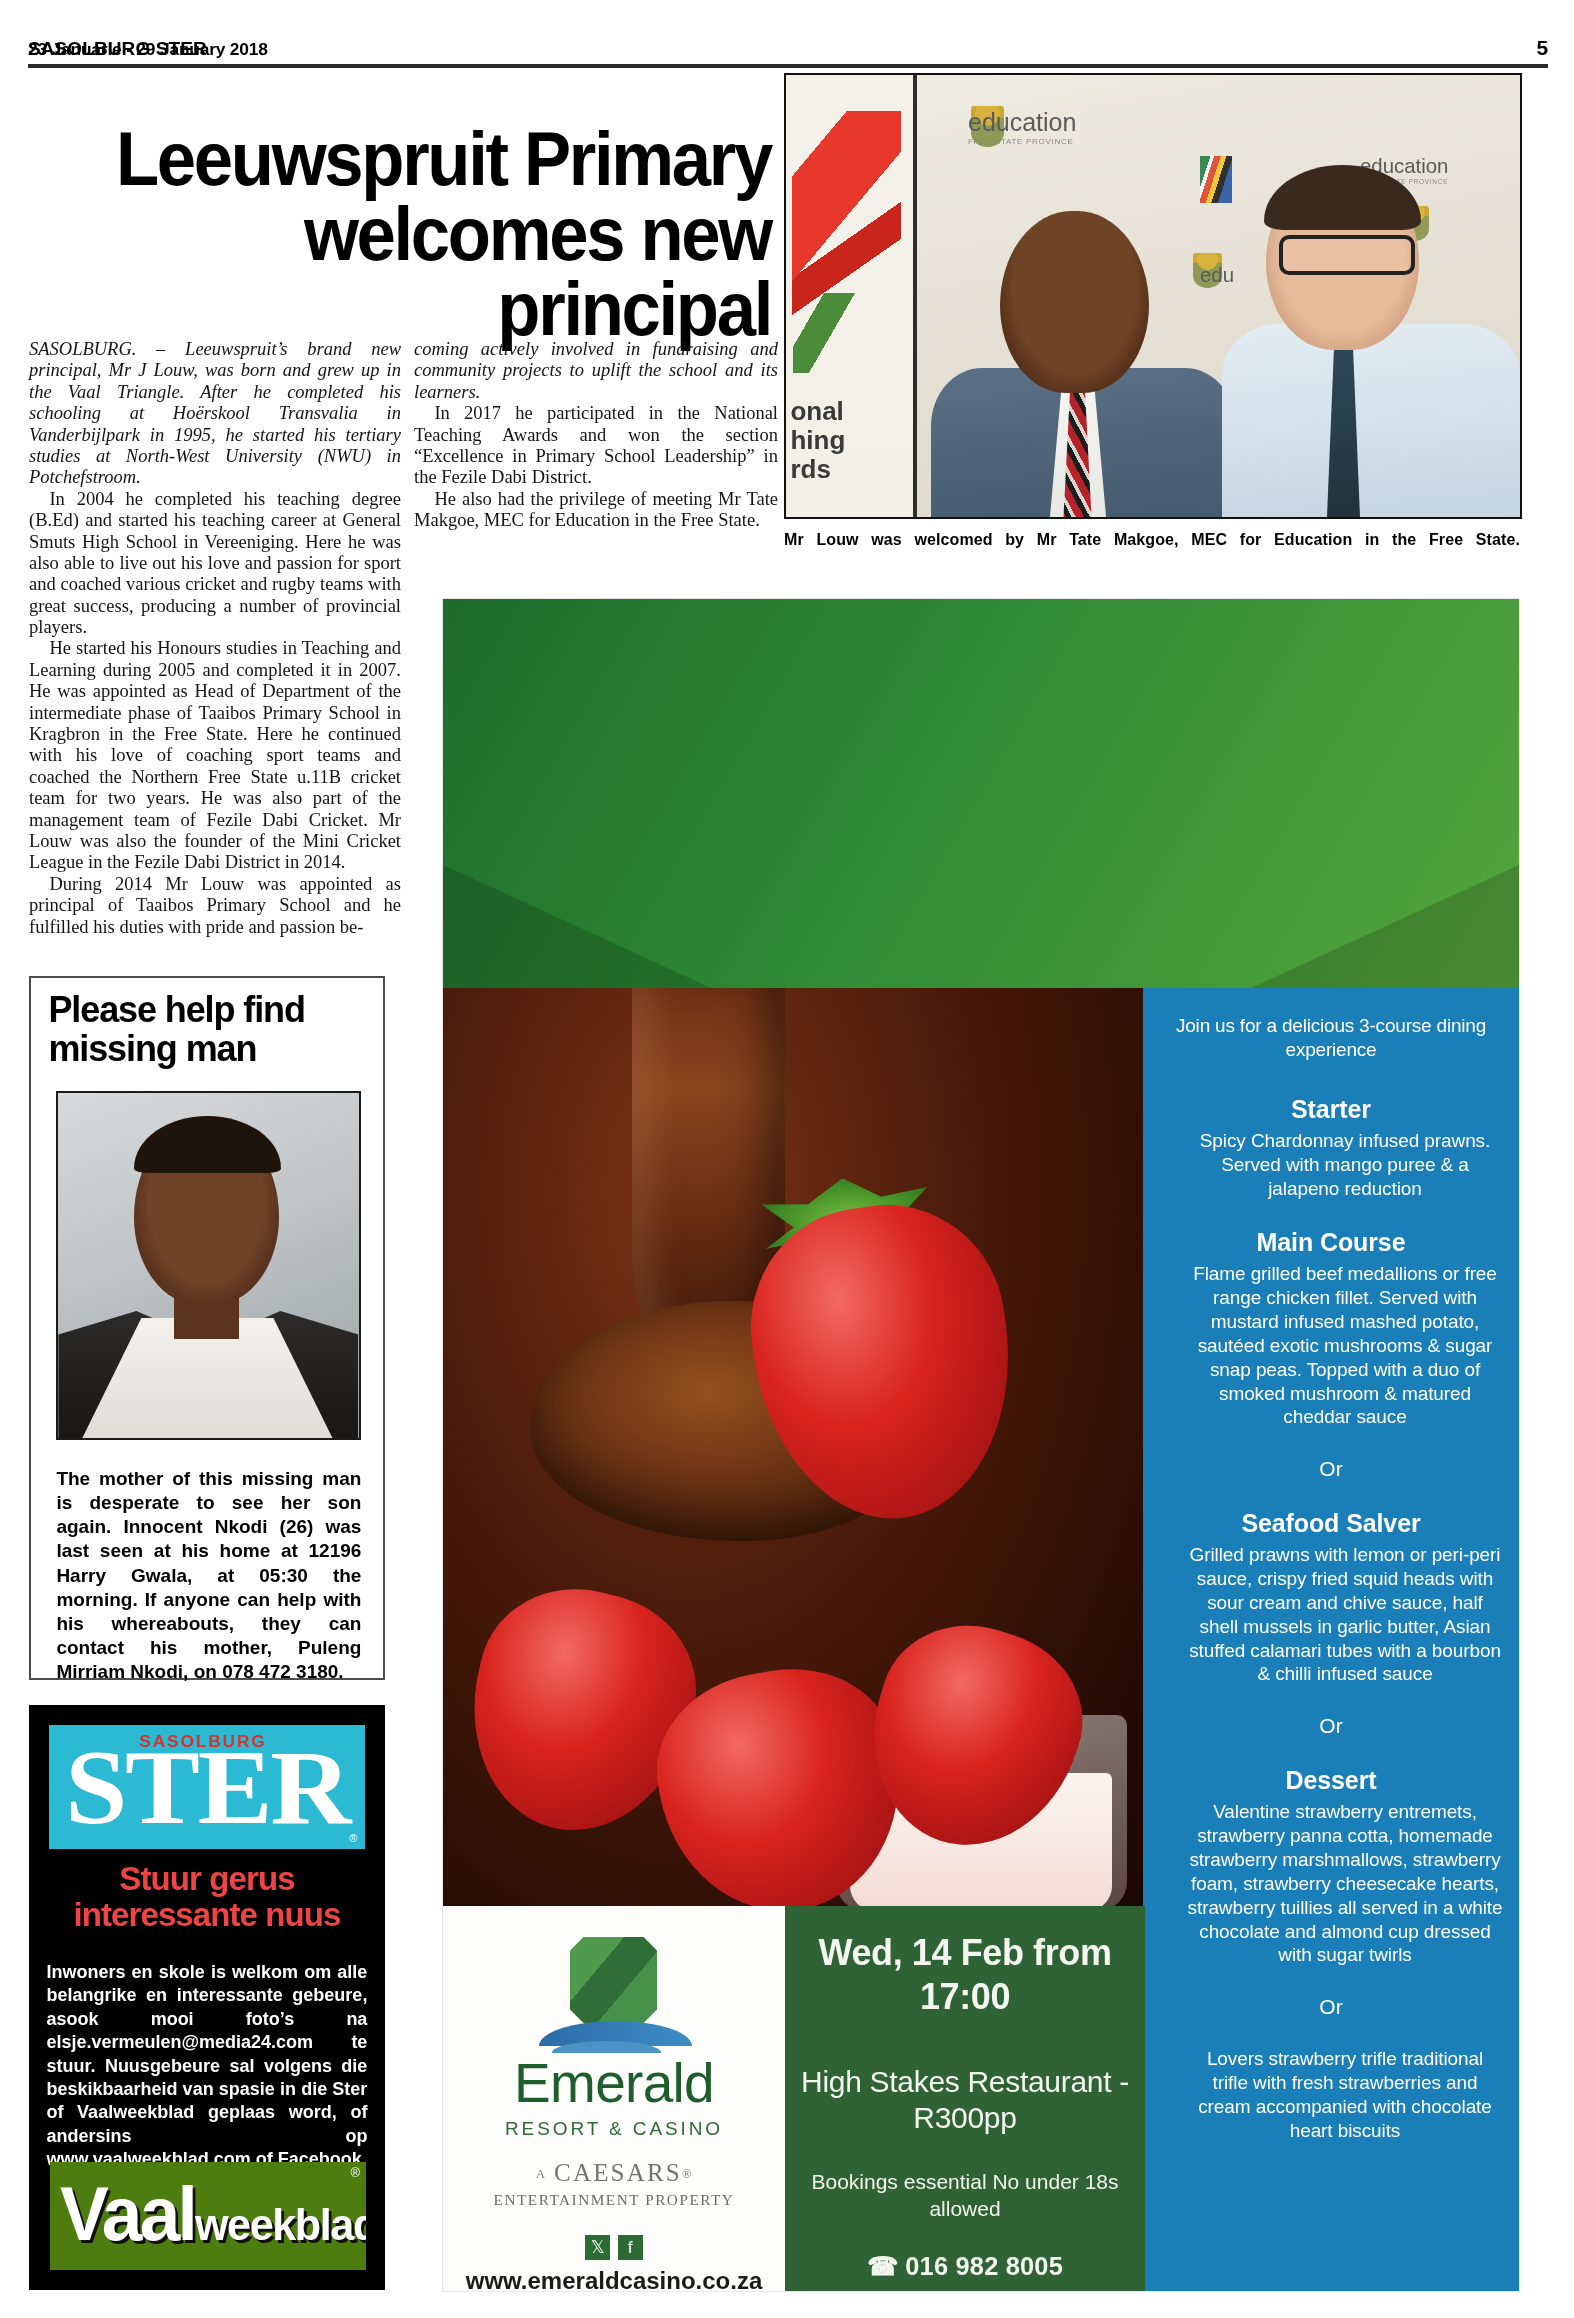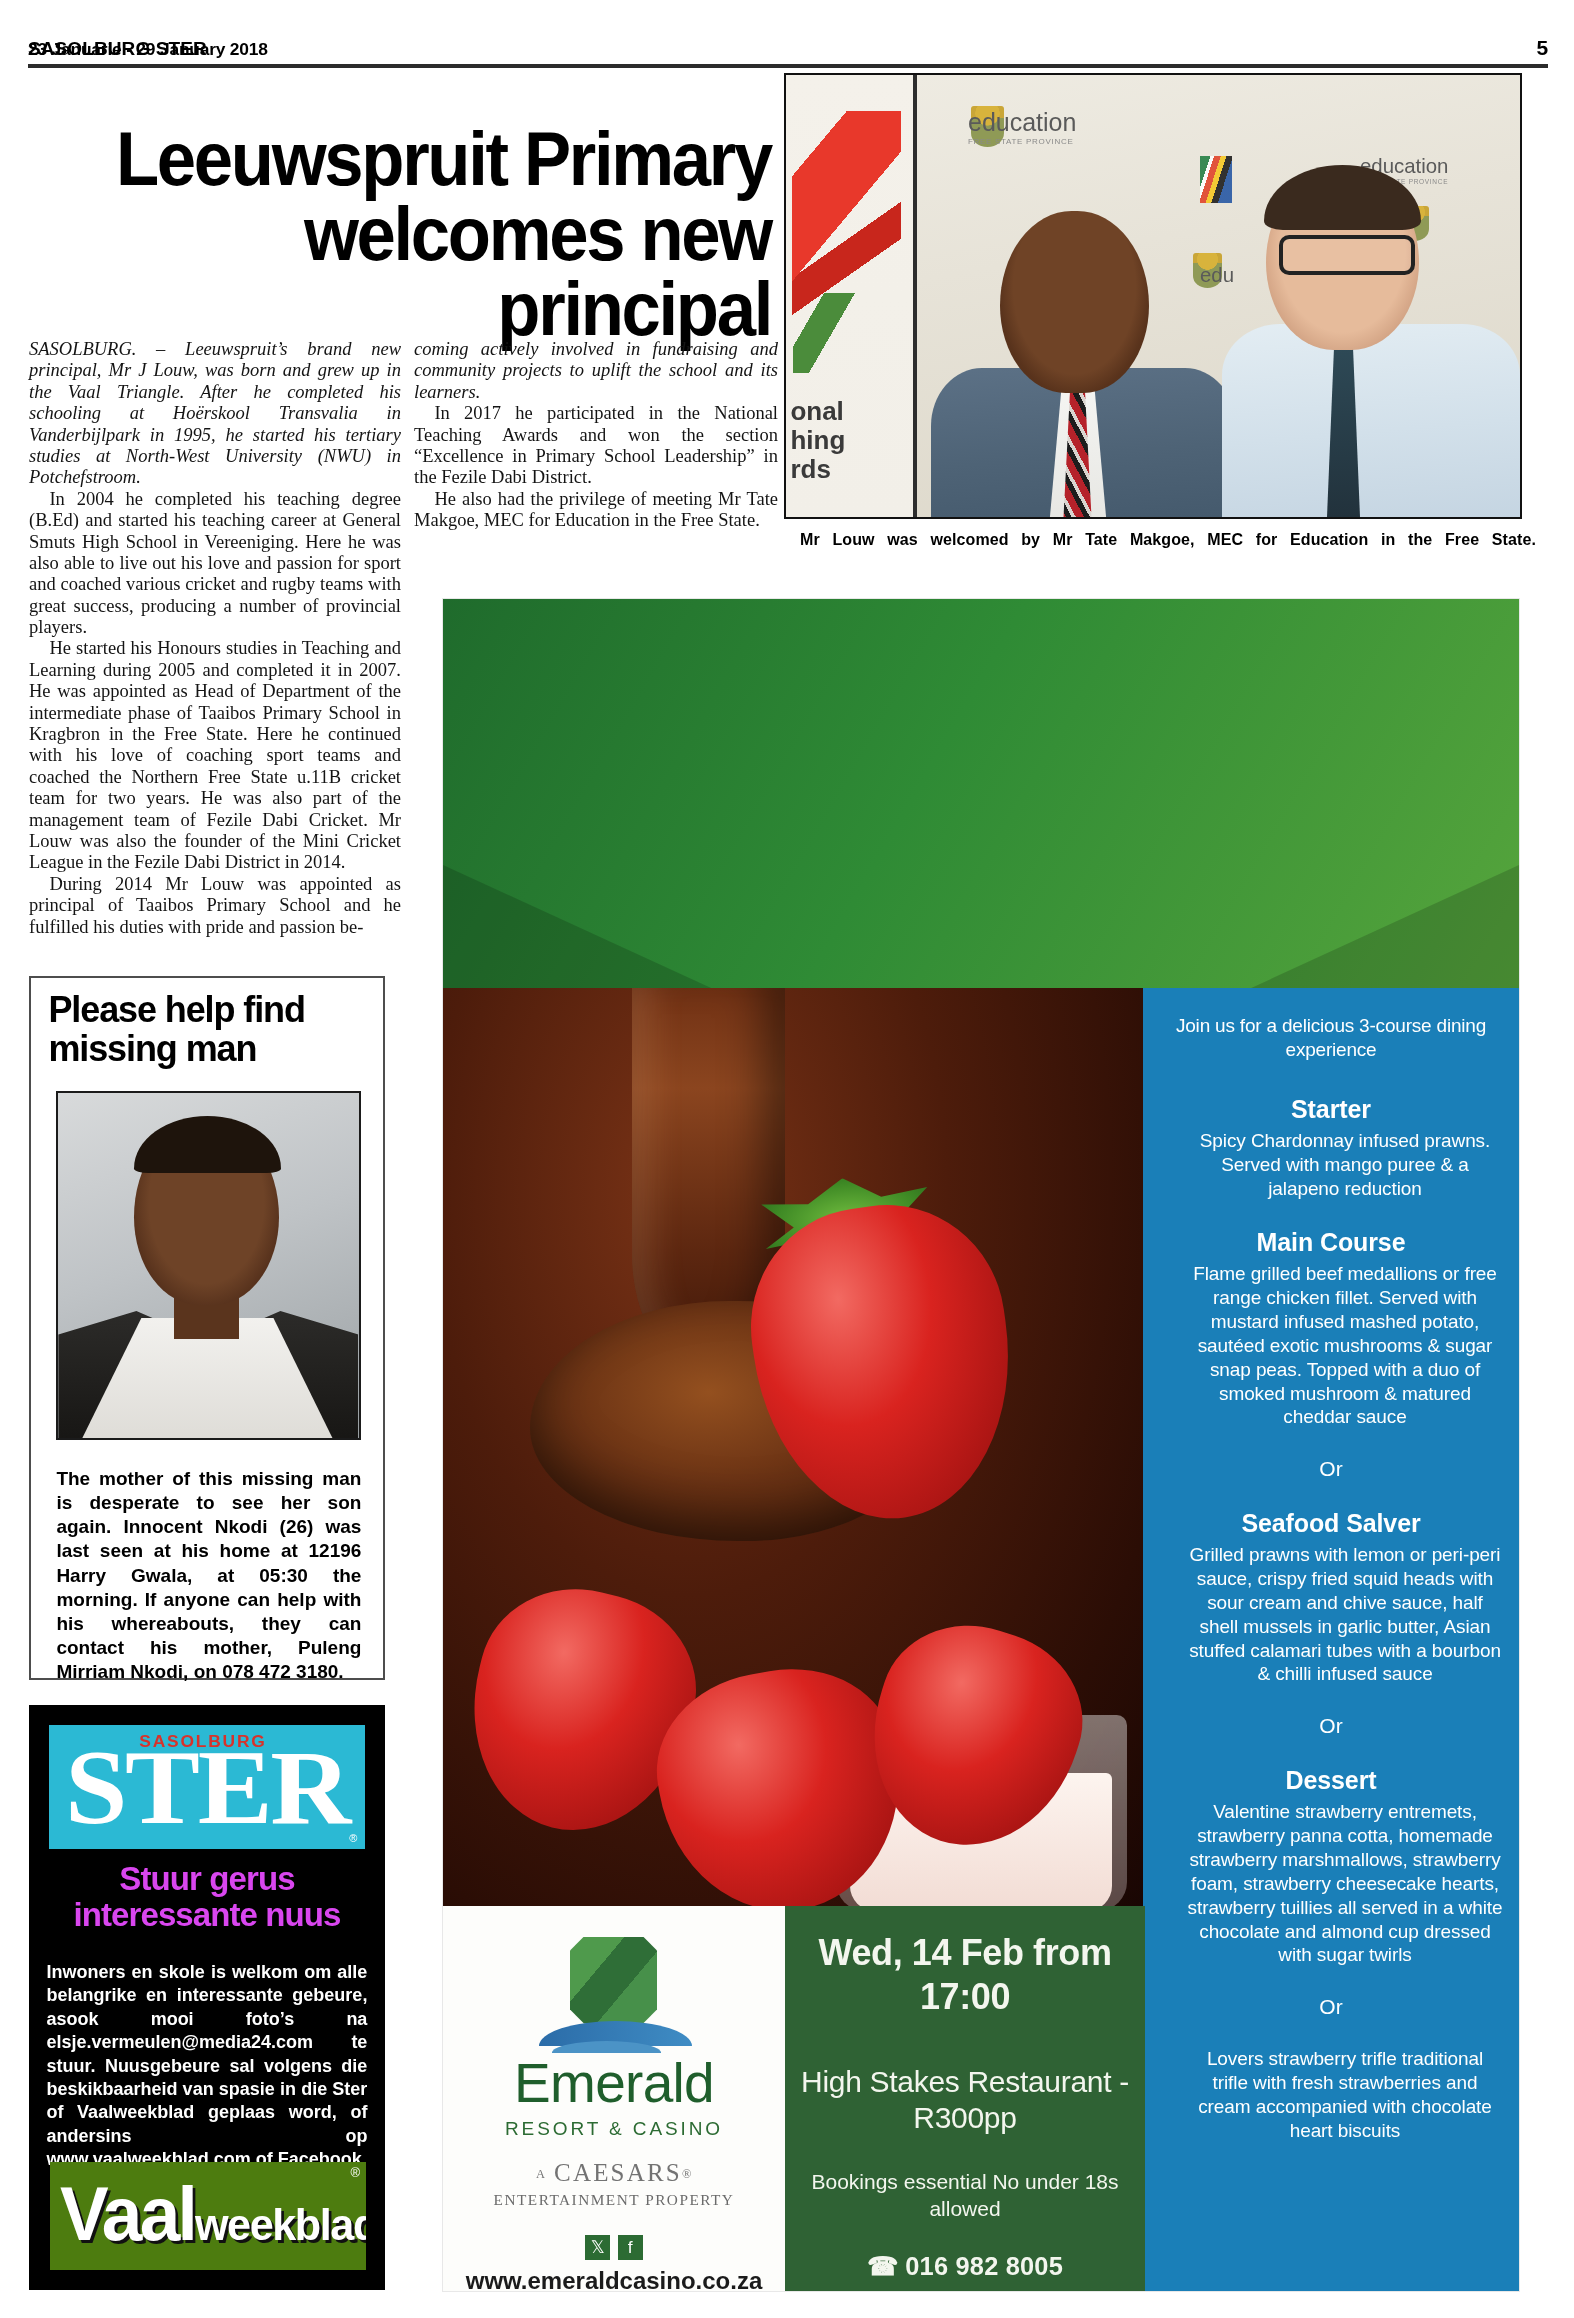--- a/index.html
+++ b/index.html
@@ -195,21 +195,20 @@
     position: absolute;
     left: 784px; top: 531px;
     width: 736px;
     font-family: "Liberation Sans", sans-serif;
     font-weight: bold;
     font-size: 16px;
     color: #000;
     text-align: justify;
     text-align-last: justify;
     letter-spacing: 0.1px;
-    margin-left: 16px;
   }
 
   
   .article-col {
     position: absolute;
     font-family: "Liberation Serif", serif;
     font-size: 18.5px;
     line-height: 1.157;
     color: #141414;
     text-align: justify;
@@ -329,21 +328,21 @@
   .promo-head {
     position: absolute;
     left: 16px; top: 156px;
     width: 324px;
     text-align: center;
     font-family: "Liberation Sans", sans-serif;
     font-weight: bold;
     font-size: 33px;
     line-height: 1.1;
     letter-spacing: -0.9px;
-    color: #d946ef;
+    color: #ef4444;
   }
   .promo-body {
     position: absolute;
     left: 17.4px; top: 256px;
     width: 321px;
     font-family: "Liberation Sans", sans-serif;
     font-weight: bold;
     font-size: 18px;
     line-height: 1.3;
     color: #ffffff;

